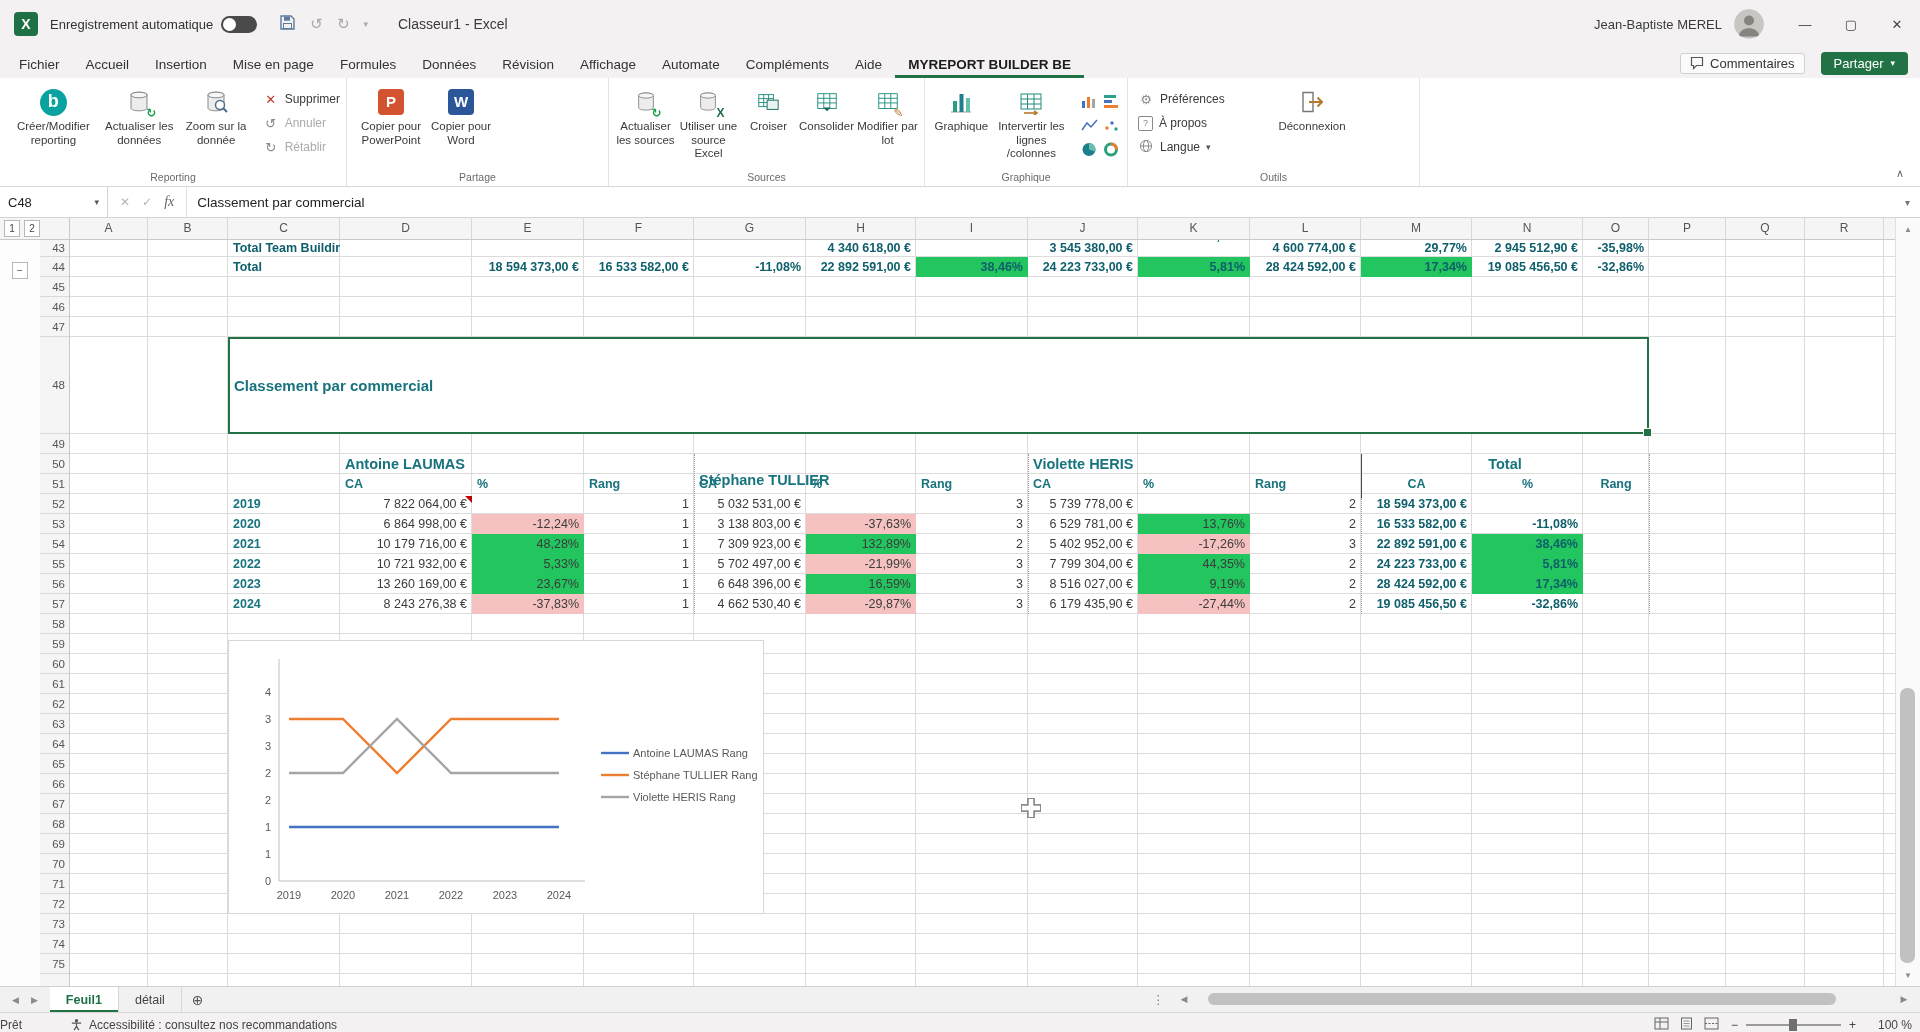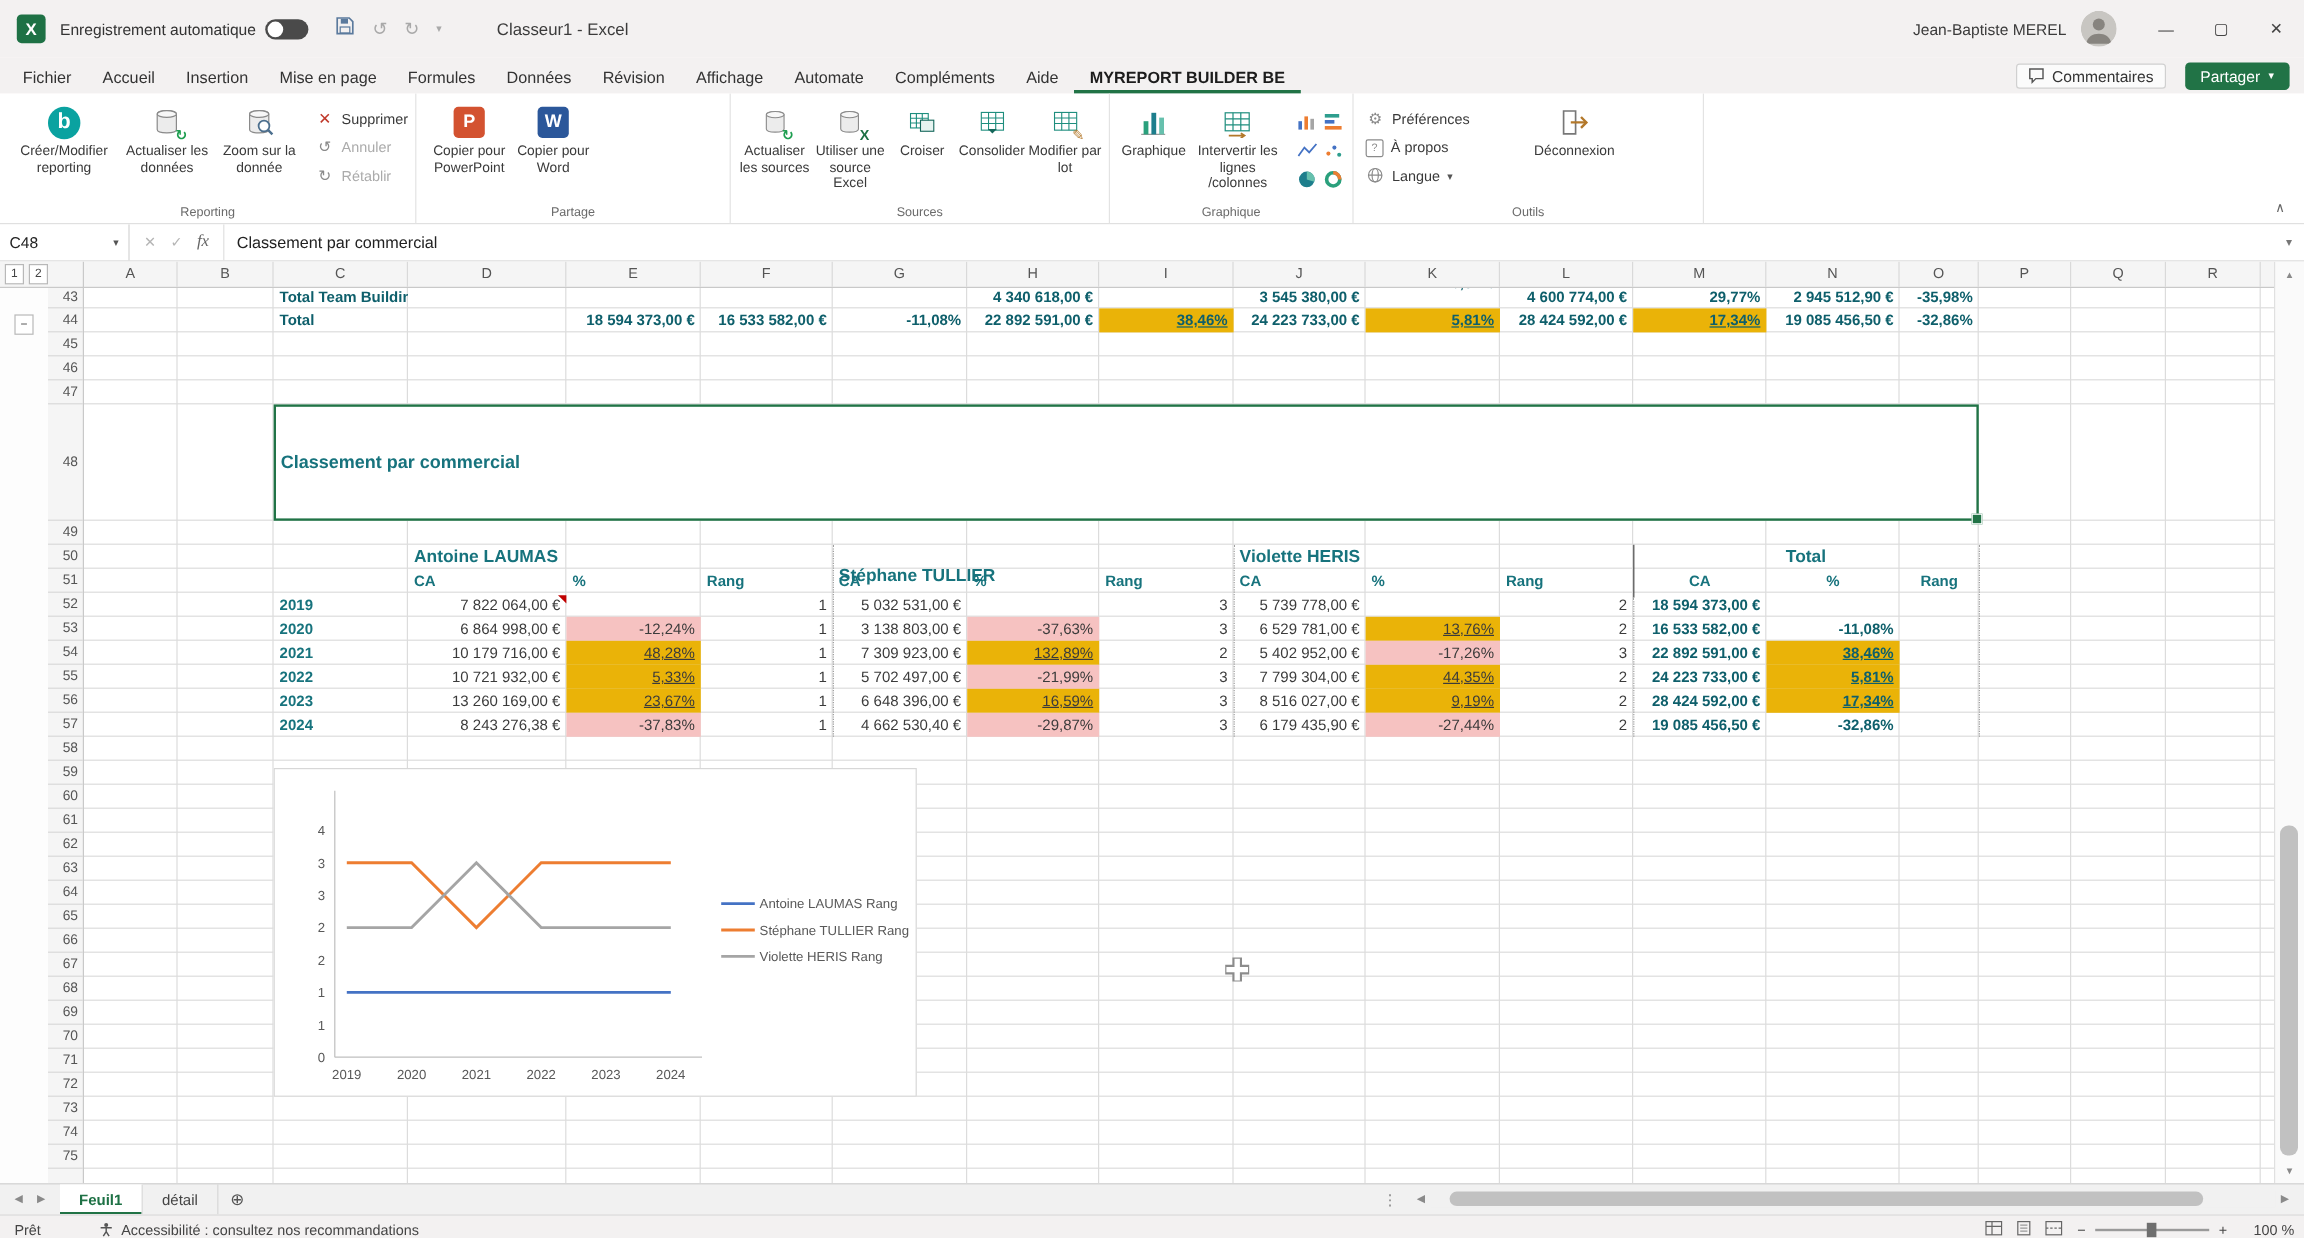--- a/index.html
+++ b/index.html
@@ -7,21 +7,21 @@
 
   
   .titlebar{position:relative;height:48px;background:#f3f1f1;display:flex;align-items:center;}
   .tb-left{display:flex;align-items:center;gap:12px;padding-left:14px;}
   .excel-logo{width:24px;height:24px;background:#1e7145;border-radius:4px;color:#fff;font-weight:bold;font-size:14px;display:flex;align-items:center;justify-content:center;}
   .autosave{display:flex;align-items:center;gap:8px;font-size:13px;color:#333;}
   .toggle{width:36px;height:17px;border-radius:9px;background:#4a4a4a;position:relative;}
   .toggle .knob{position:absolute;left:2px;top:2px;width:13px;height:13px;border-radius:50%;background:#fff;}
   .qat{display:flex;align-items:center;gap:14px;margin-left:10px;color:#8a8a8a;}
   .qat .gray{color:#a9a9a9;font-size:15px;}
-  .doc-title{margin-left:34px;font-size:14px;color:#3b3b3b;}
+  .doc-title{margin-left:18px;font-size:14px;color:#3b3b3b;}
   .searchbox{position:absolute;left:735px;top:9px;width:470px;height:30px;background:#fff;border:1px solid #c9c7c5;border-radius:4px;display:flex;align-items:center;padding:0 10px;gap:8px;box-sizing:border-box;}
   .searchbox input{border:none;outline:none;font-size:13px;color:#444;width:100%;font-family:inherit;background:transparent;}
   .tb-right{position:absolute;right:0;top:0;height:48px;display:flex;align-items:center;}
   .user-name{font-size:13px;color:#3b3b3b;margin-right:12px;}
   .avatar{width:30px;height:30px;border-radius:50%;overflow:hidden;margin-right:18px;}
   .winbtn{width:46px;height:48px;display:flex;align-items:center;justify-content:center;font-size:13px;color:#444;}
 
   
   .menubar{position:relative;height:30px;background:#f3f1f1;display:flex;align-items:flex-end;padding-left:6px;}
   .mtab{padding:5px 13px 6px;font-size:13.5px;color:#333;white-space:nowrap;}
@@ -69,21 +69,21 @@
   .colhdr{position:absolute;top:0;height:21px;text-align:center;font-size:12px;color:#555;line-height:21px;border-right:1px solid #d9d9d9;box-sizing:border-box;}
   .gutter{position:absolute;left:0;top:22px;bottom:0;width:40px;background:#fdfdfd;border-right:1px solid #e4e4e4;z-index:10;}
   .rowstrip{position:absolute;left:40px;top:22px;bottom:0;width:30px;background:#f5f5f5;border-right:1px solid #c9c9c9;box-sizing:border-box;z-index:10;}
   .rowhdr{position:absolute;left:0;width:29px;text-align:right;padding-right:4px;font-size:11.5px;color:#555;border-bottom:1px solid #d9d9d9;box-sizing:border-box;overflow:hidden;}
   .vline{position:absolute;width:1px;background:#dcdcdc;top:22px;z-index:1;}
   .hline{position:absolute;height:1px;background:#dcdcdc;left:70px;z-index:1;}
   .cell{position:absolute;font-size:12.5px;white-space:nowrap;overflow:hidden;padding:0 5px;box-sizing:border-box;color:#3b3b3b;z-index:2;}
   .num{text-align:right;}
   .num-bold{text-align:right;font-weight:bold;color:#0e5f6b;}
   .total-label{font-weight:bold;color:#0e5f6b;}
-  .pos{background:#eab308;text-decoration:underline;}
+  .pos{background:#22c55e;}
   .neg{background:#f6c2c1;}
   .t-name{font-weight:bold;color:#17737d;font-size:14.5px;}
   .t-sub{font-weight:bold;color:#17737d;}
   .t-year{font-weight:bold;color:#17737d;}
   .center{text-align:center;}
   .sep-dot{position:absolute;width:1px;border-left:1px dotted #9f9f9f;z-index:3;}
   .sep-solid{position:absolute;width:1px;background:#4a4a4a;z-index:3;}
   .redflag{position:absolute;width:0;height:0;border-top:7px solid #c00000;border-left:7px solid transparent;z-index:6;}
   .merged-title{position:absolute;left:228px;top:119px;width:1421px;height:97px;background:#fff;border:2px solid #217346;box-sizing:border-box;z-index:5;display:flex;align-items:center;}
   .mt-text{font-size:15px;font-weight:bold;color:#17737d;padding-left:4px;}
@@ -100,21 +100,21 @@
   .sheettab.active{background:#fff;color:#1e7145;font-weight:bold;box-shadow:inset 0 -2px 0 #217346;}
   .addsheet{display:flex;align-items:center;padding:0 10px;color:#555;font-size:14px;}
   .tab-dots{position:absolute;left:1152px;top:0;height:100%;display:flex;align-items:center;color:#888;}
   .hsb{position:absolute;left:1176px;right:8px;top:3px;height:18px;display:flex;align-items:center;}
   .hsb .arr{width:16px;text-align:center;color:#8a8a8a;font-size:9px;}
   .hsb-track{position:relative;flex:1;height:14px;background:#f1f1f1;}
   .hsb-thumb{position:absolute;left:16px;right:60px;top:1px;height:12px;border-radius:6px;background:#c1c1c1;}
 
   
   .statusbar{position:relative;height:23px;background:#f3f1f1;border-top:1px solid #d9d9d9;display:flex;align-items:center;font-size:12px;color:#444;}
-  .sb-ready{padding-left:12px;width:70px;}
+  .sb-ready{width:70px;}
   .sb-acc{display:flex;align-items:center;gap:6px;}
   .sb-right{position:absolute;right:8px;display:flex;align-items:center;gap:12px;}
   .viewicons{display:flex;gap:10px;align-items:center;}
   .zoomctl{display:flex;align-items:center;gap:8px;}
   .zoom-track{position:relative;width:95px;height:2px;background:#9a9a9a;}
   .zoom-notch{position:absolute;left:47px;top:-3px;width:1px;height:8px;background:#9a9a9a;}
   .zoom-thumb{position:absolute;left:43px;top:-5px;width:8px;height:12px;background:#6f6f6f;}
   .zoom-label{width:44px;text-align:right;}
 </style>
 </head>

